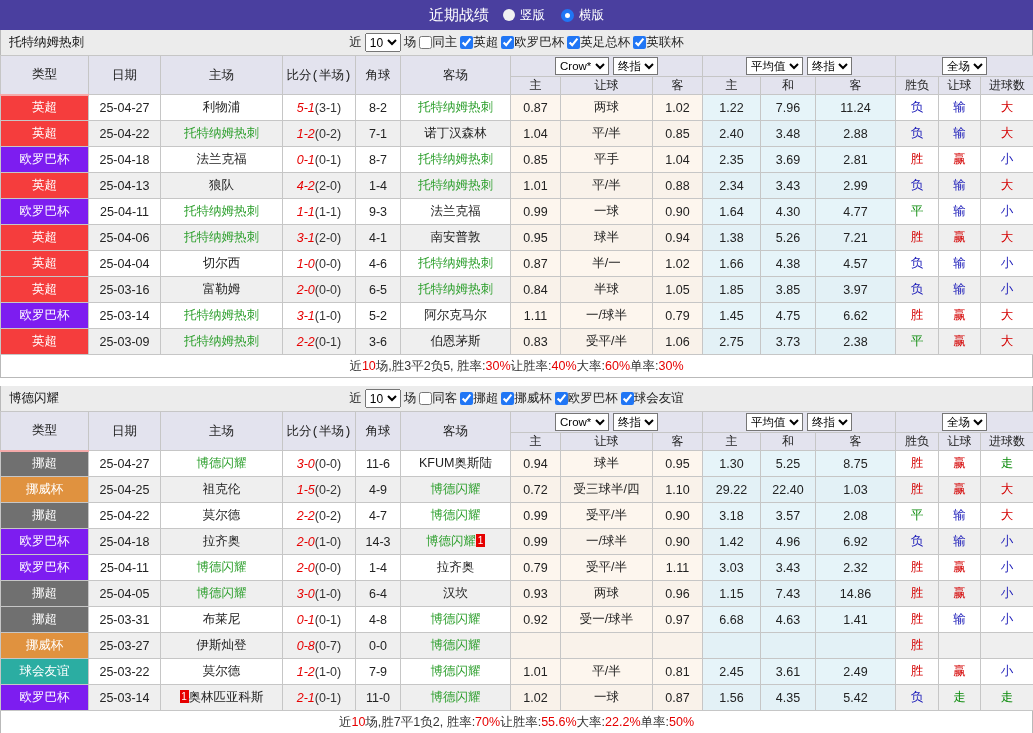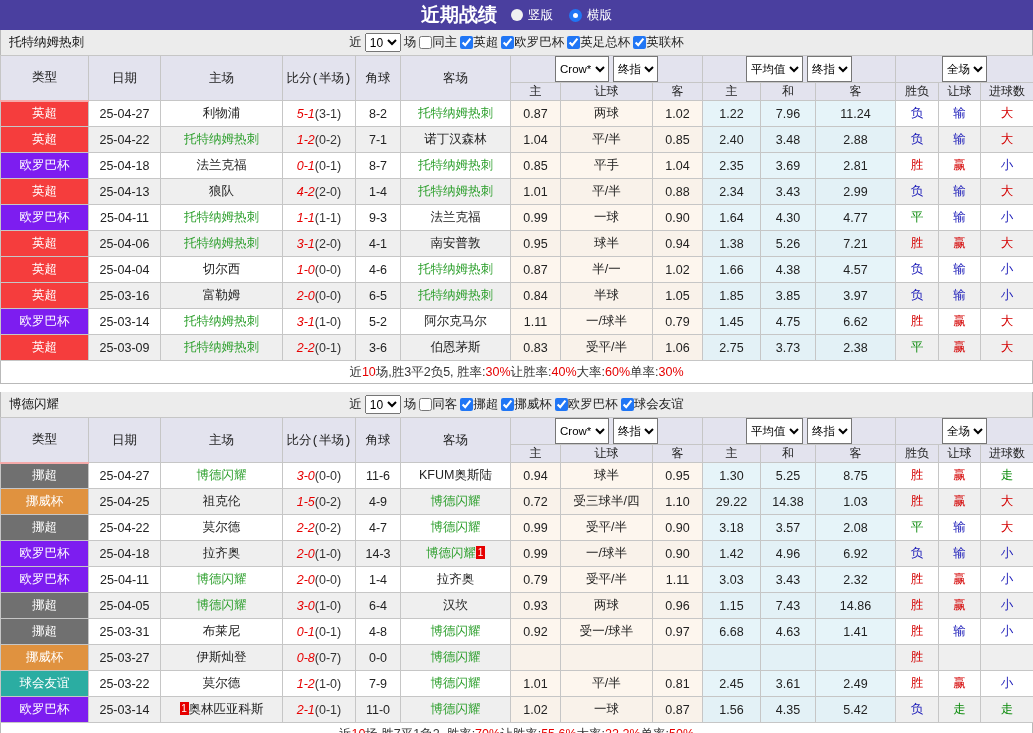--- a/index.html
+++ b/index.html
@@ -13,21 +13,21 @@
   .title-bar {
     height: 30px;
     background: #4a3f9f;
     color: #fff;
     display: flex;
     align-items: center;
     justify-content: center;
     gap: 14px;
     font-size: 14px;
   }
-  .title-bar .title { font-weight: bold; font-size: 19px; }
+  .title-bar .title { font-weight: normal; font-size: 15px; }
   .radio-group { display: flex; align-items: center; gap: 16px; font-size: 12.5px; }
   .radio-opt { display: flex; align-items: center; gap: 5px; cursor: pointer; }
   .radio-dot {
     width: 12px; height: 12px; border-radius: 50%;
     background: #f1f1f1; display: inline-block;
   }
   .radio-dot.selected {
     background: #fff; border: 4px solid #2076f5; width: 13px; height: 13px;
   }
   
@@ -62,21 +62,21 @@
     border: 1px solid #c6c6c6;
     text-align: center;
     overflow: hidden;
     white-space: nowrap;
   }
   thead th { background: #e3e3ee; font-weight: normal; color: #222; }
   tr.h1 th { height: 21px; }
   tr.h2 th { height: 18px; font-size: 12px; }
   tr.h1 th[rowspan] { height: 39px; font-family: Liberation Mono, monospace; }
   th.type-h { border-bottom: 2px solid #f5aaaa; }
-  thead select { font-size: 11.5px; height: 26px; margin: 0 2px; background: #fff; }
+  thead select { font-size: 11.5px; height: 18px; margin: 0 2px; background: #fff; }
   tbody td { height: 26px; }
   tbody tr:nth-child(odd)  { background: #fff; }
   tbody tr:nth-child(even) { background: #efefef; }
   td.col-crow { background: rgba(252,243,232,0.75); }
   td.col-avg  { background: rgba(224,241,248,0.8); }
   td.type { color: #fff; }
   .self-team { color: #2c9f2c; }
   .score-main { color: #e60000; font-style: italic; }
   .score-half { color: #333; }
   .badge1 {
@@ -479,21 +479,21 @@
             <td class="type" style="background: rgb(224, 146, 63);">挪威杯</td>
             <td>25-04-25</td>
             <td><span>祖克伦</span></td>
             <td><span class="score-main">1-5</span><span class="score-half">(0-2)</span></td>
             <td>4-9</td>
             <td><span class="self-team">博德闪耀</span></td>
             <td class="col-crow">0.72</td>
             <td class="col-crow">受三球半/四</td>
             <td class="col-crow">1.10</td>
             <td class="col-avg">29.22</td>
-            <td class="col-avg">14.38</td>
+            <td class="col-avg">22.40</td>
             <td class="col-avg">1.03</td>
             <td style="color: rgb(212, 0, 0);">胜</td>
             <td style="color: rgb(212, 0, 0);">赢</td>
             <td style="color: rgb(212, 0, 0);">大</td>
           </tr>
           <tr>
             <td class="type" style="background: rgb(112, 112, 112);">挪超</td>
             <td>25-04-22</td>
             <td><span>莫尔德</span></td>
             <td><span class="score-main">2-2</span><span class="score-half">(0-2)</span></td>

